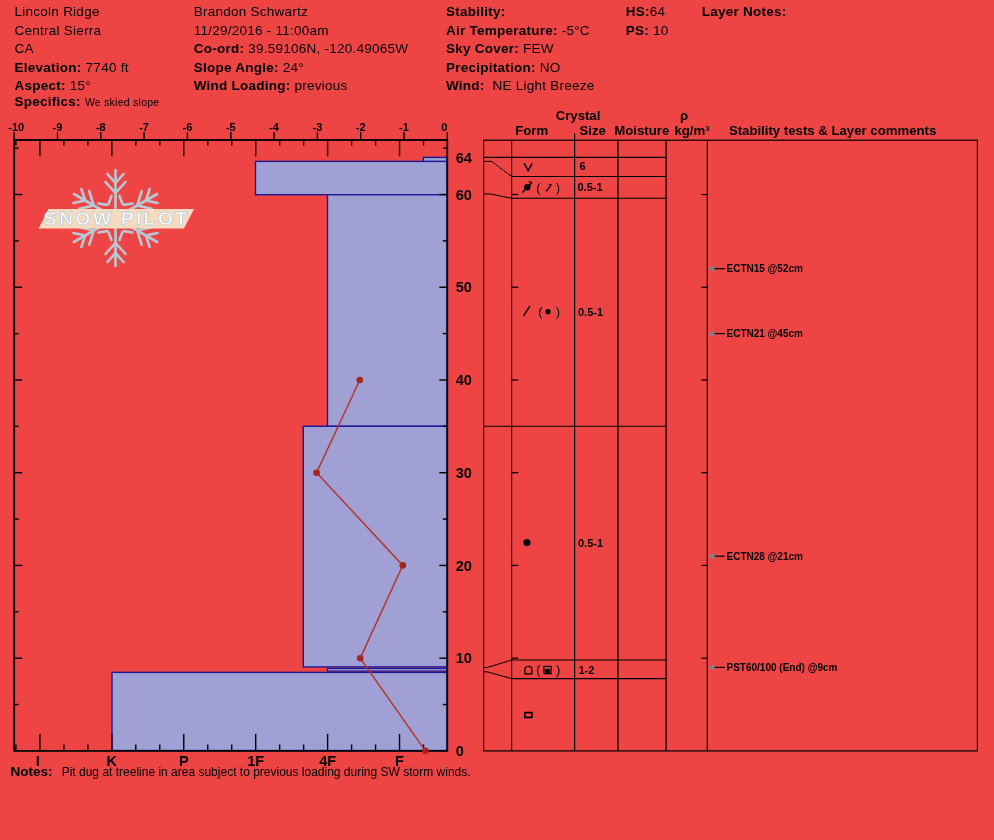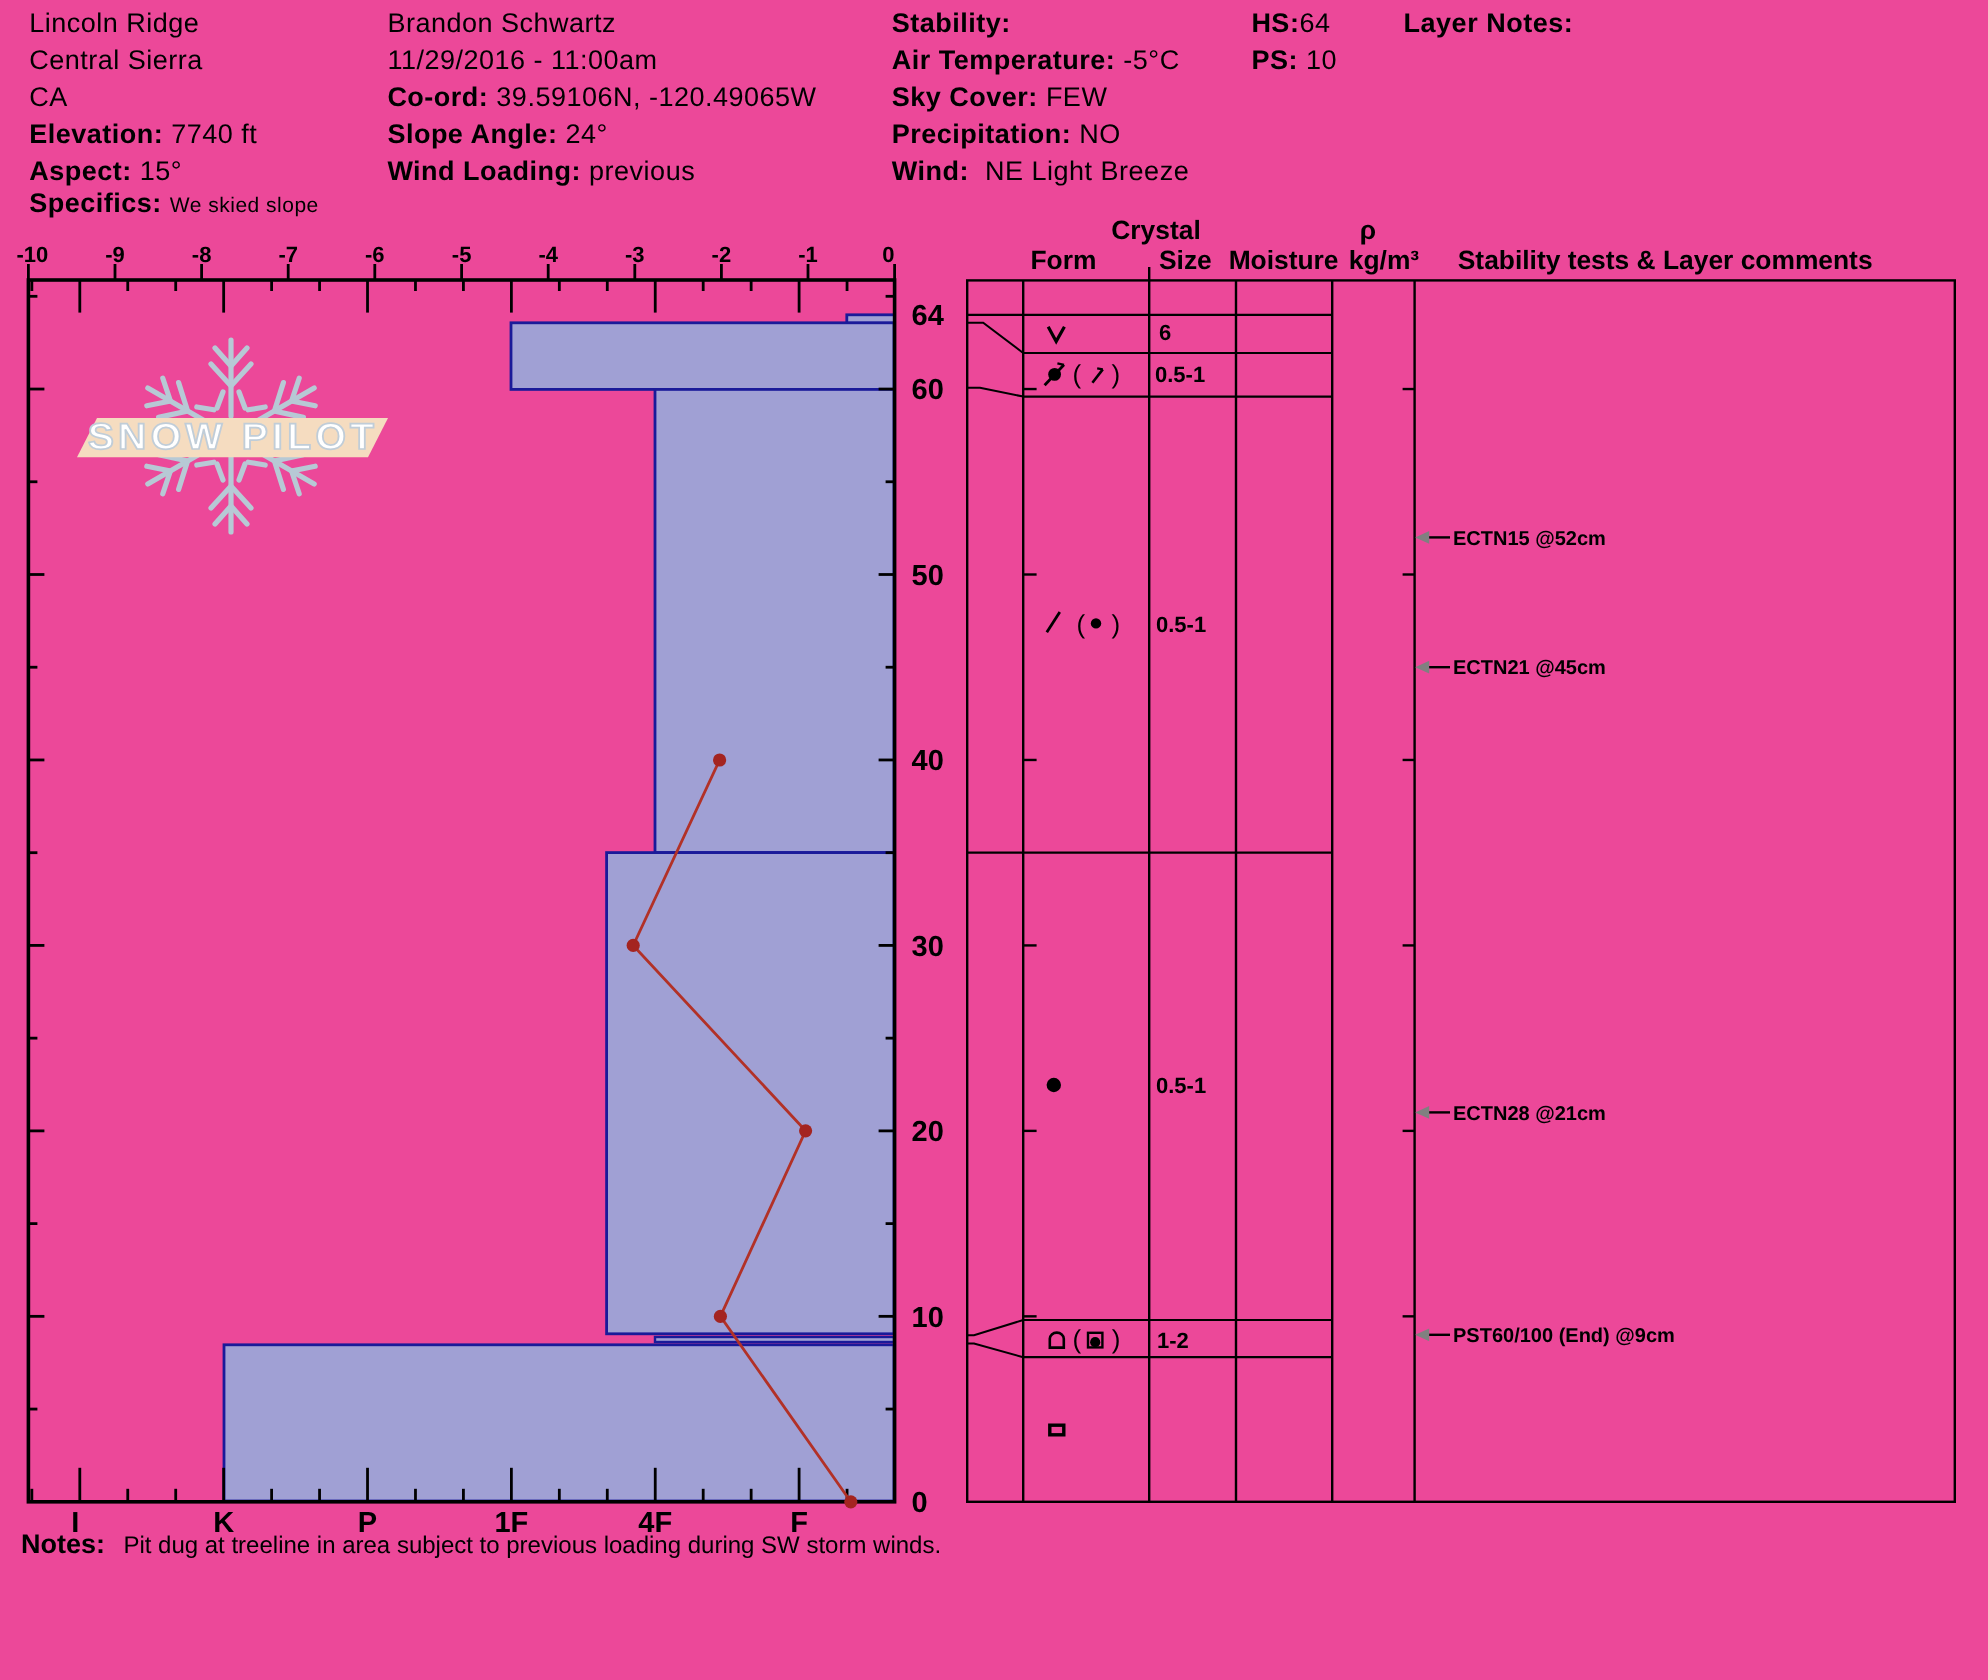--- a/index.html
+++ b/index.html
@@ -1,16 +1,16 @@
 <!DOCTYPE html>
 <html><head>
 <meta charset="utf-8">
 <style>
   html,body{margin:0;padding:0;background:#ffffff;}
-  #page{position:relative;width:994px;height:840px;background:#ec4899;overflow:hidden;
+  #page{position:relative;width:994px;height:840px;background:#ef4444;overflow:hidden;
         font-family:"Liberation Sans", sans-serif;}
   svg text{font-family:"Liberation Sans", sans-serif;}
 </style>
 </head>
 <body>
 <div id="page">
 <svg width="994" height="840" viewBox="0 0 994 840">
 
 <g id="header" font-size="13.5" letter-spacing="0.25">
 

